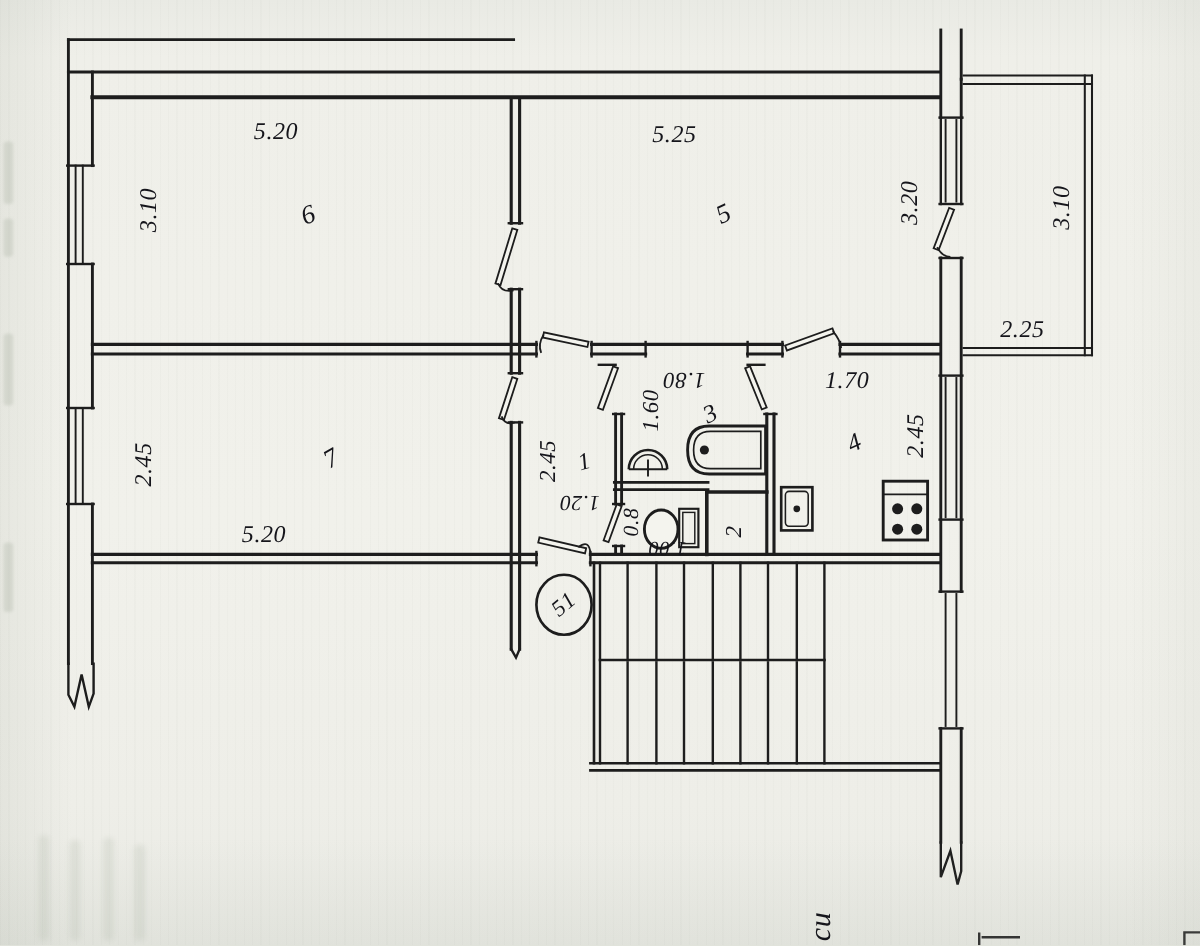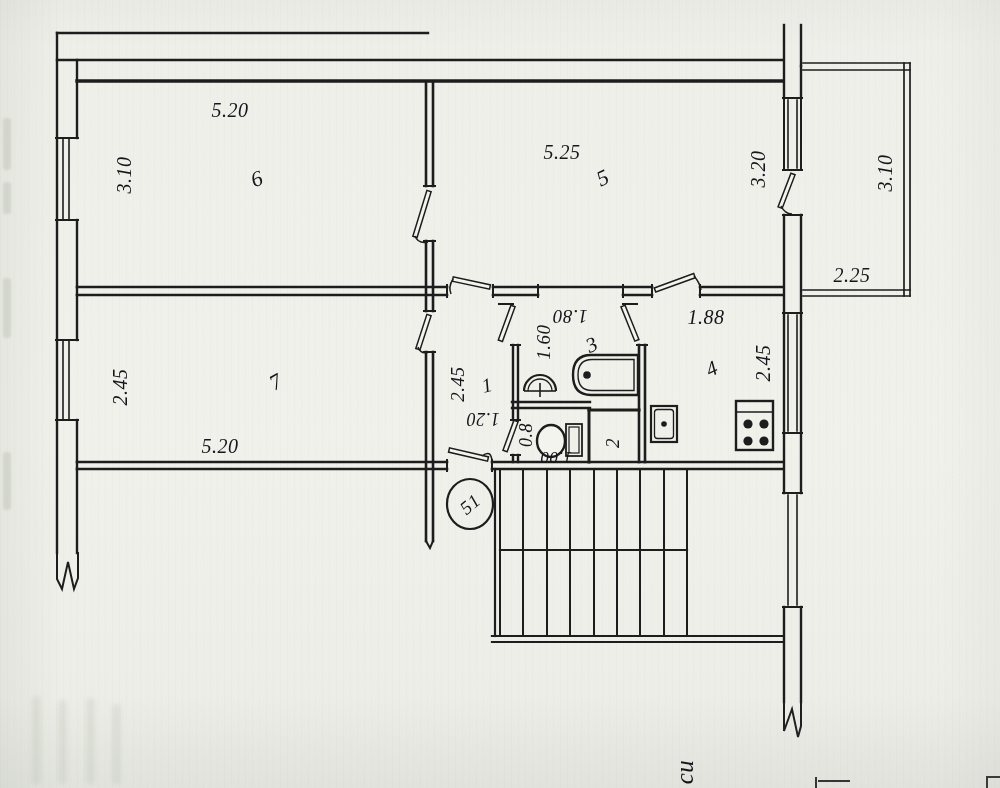--- a/index.html
+++ b/index.html
@@ -288,26 +288,26 @@
     <g stroke="#2a2a2a" stroke-width="2" fill="none">
       <line x1="816" y1="777" x2="816" y2="788"></line>
       <line x1="818" y1="781" x2="850" y2="781"></line>
       <path d="M986,777 L1000,777 M987,777 L987,788"></path>
     </g>
   </svg>
 
   <span class="lbl" style="left:230px;top:110px;">5.20</span>
   <span class="lbl" style="left:124px;top:175px;transform:translate(-50%,-50%) rotate(-90deg);">3.10</span>
   <span class="lbl" style="left:257px;top:179px;font-size:22px;transform:translate(-50%,-50%) rotate(-20deg);">6</span>
-  <span class="lbl" style="left:562px;top:112px;margin-top:40px;">5.25</span>
+  <span class="lbl" style="left:562px;top:112px;">5.25</span>
   <span class="lbl" style="left:603px;top:178px;font-size:22px;transform:translate(-50%,-50%) rotate(-25deg);">5</span>
   <span class="lbl" style="left:758px;top:169px;transform:translate(-50%,-50%) rotate(-90deg);">3.20</span>
   <span class="lbl" style="left:885px;top:173px;transform:translate(-50%,-50%) rotate(-90deg);">3.10</span>
   <span class="lbl" style="left:852px;top:275px;">2.25</span>
-  <span class="lbl" style="left:706px;top:317px;">1.88</span>
+  <span class="lbl" style="left:706px;top:317px;">1.70</span>
   <span class="lbl" style="left:712px;top:369px;font-size:21px;transform:translate(-50%,-50%) rotate(-25deg);">4</span>
   <span class="lbl" style="left:763px;top:363px;transform:translate(-50%,-50%) rotate(-90deg);">2.45</span>
   <span class="lbl" style="left:570px;top:316px;font-size:19px;transform:translate(-50%,-50%) rotate(180deg);">1.80</span>
   <span class="lbl" style="left:543px;top:342px;font-size:19px;transform:translate(-50%,-50%) rotate(-90deg);">1.60</span>
   <span class="lbl" style="left:592px;top:345px;font-size:21px;transform:translate(-50%,-50%) rotate(-25deg);">3</span>
   <span class="lbl" style="left:487px;top:385px;font-size:20px;transform:translate(-50%,-50%) rotate(-15deg);">1</span>
   <span class="lbl" style="left:457px;top:384px;font-size:19px;transform:translate(-50%,-50%) rotate(-90deg);">2.45</span>
   <span class="lbl" style="left:483px;top:419px;font-size:18px;transform:translate(-50%,-50%) rotate(180deg);">1.20</span>
   <span class="lbl" style="left:526px;top:435px;font-size:18px;transform:translate(-50%,-50%) rotate(-90deg);">0.8</span>
   <span class="lbl" style="left:556px;top:457px;font-size:17px;transform:translate(-50%,-50%) rotate(180deg);">1.00</span>

